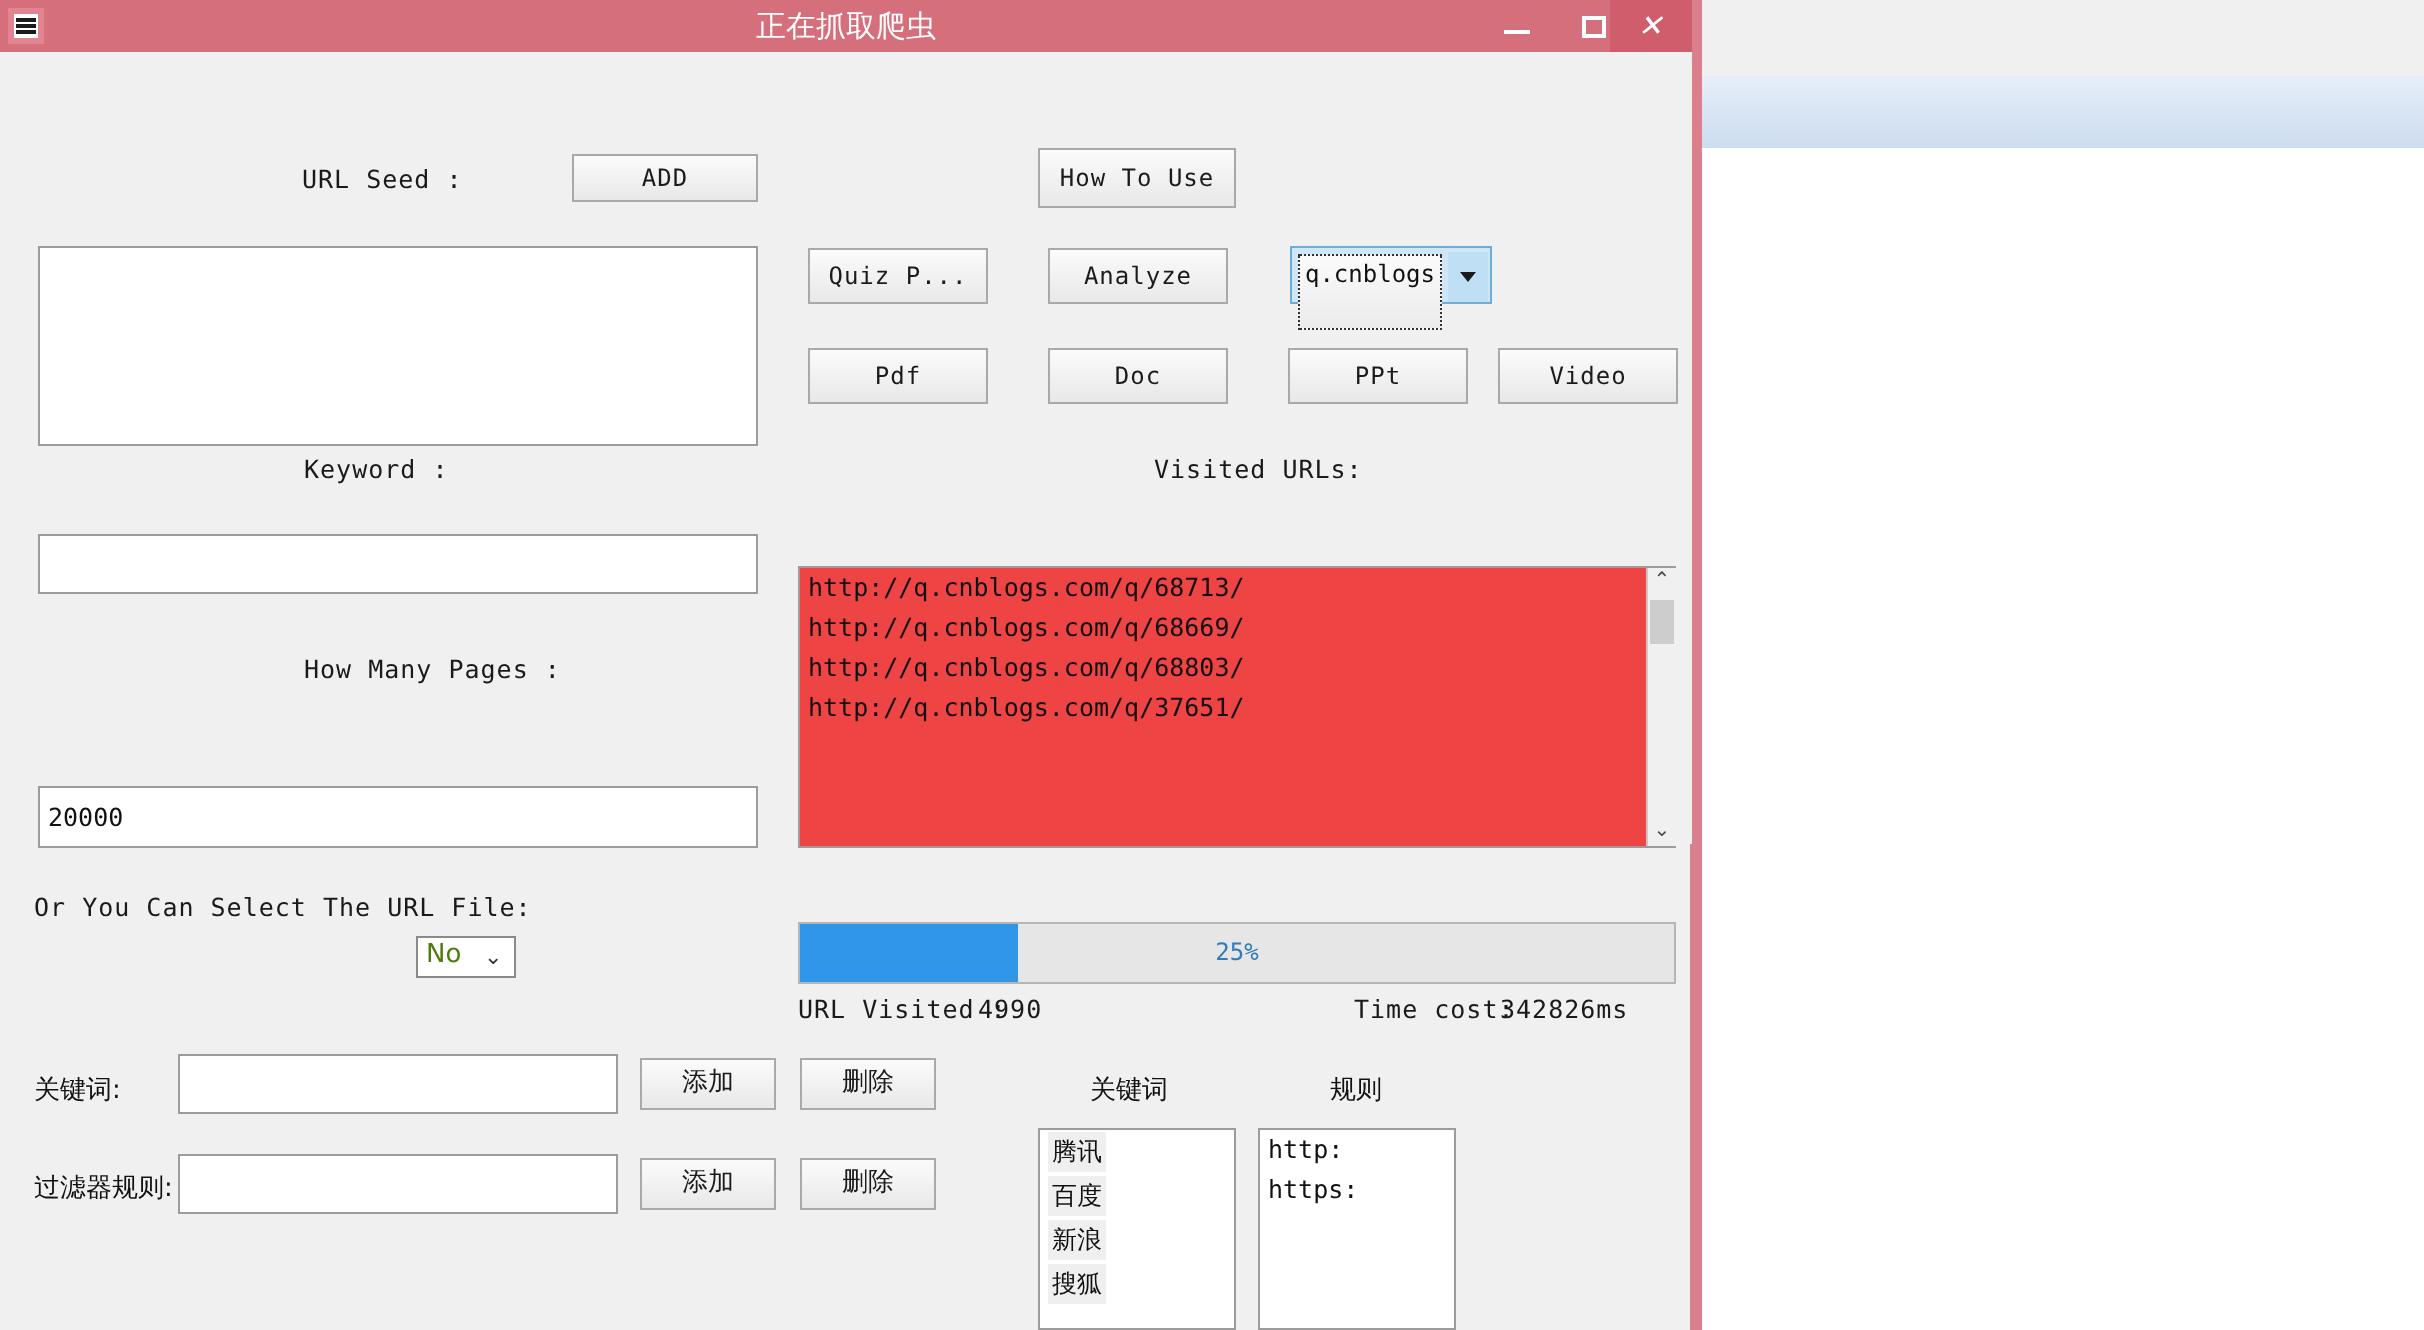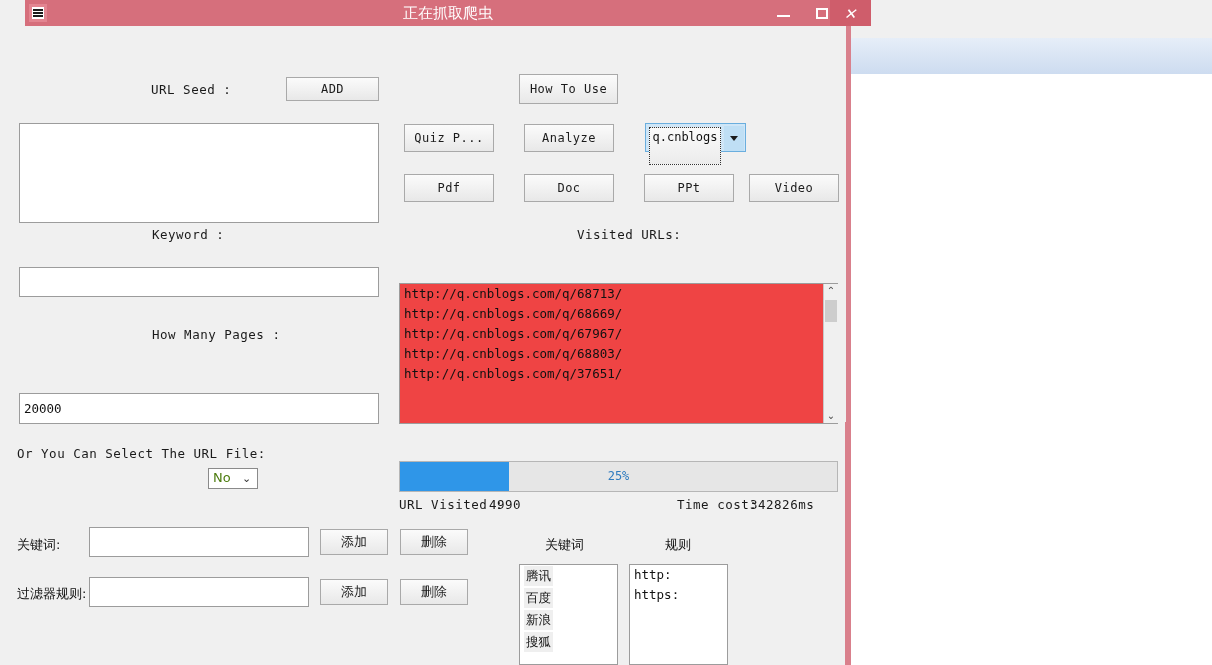--- a/index.html
+++ b/index.html
@@ -32,21 +32,20 @@
   
   #win{
     position:absolute;left:0;top:0;width:851px;height:665px;
     background:#f0f0f0;
     border-right:5px solid #d9808c;
     box-sizing:border-box;
   }
   #titlebar{
     position:absolute;left:0;top:0;width:846px;height:26px;
     background:#d66f7c;
-    margin-left:25px;
   }
   #win-icon{position:absolute;left:4px;top:4px;width:18px;height:18px;background:#e38591;}
   #win-icon .g{position:absolute;left:3px;top:3px;width:12px;height:12px;background:#ffffff;}
   #win-icon .g::after{content:"";position:absolute;left:1px;top:2px;width:10px;height:2px;background:#1b1b1b;
     box-shadow:0 3px 0 #1b1b1b, 0 6px 0 #1b1b1b;}
   #win-title{
     position:absolute;left:0;top:0;width:846px;height:26px;line-height:26px;
     text-align:center;color:#ffffff;font-size:15px;
     font-family:"DejaVu Sans", sans-serif;
   }
@@ -182,21 +181,20 @@
       <div class="lbl" style="left:17px;top:420px;">Or You Can Select The URL File:</div>
       <div id="combo-file">
         <div class="v">No</div>
         <div class="ch">⌄</div>
       </div>
 
       <div class="lbl" style="left:577px;top:201px;">Visited URLs:</div>
       <div id="visited">
         <div class="lrow">http://q.cnblogs.com/q/68713/</div>
         <div class="lrow">http://q.cnblogs.com/q/68669/</div>
-        <div class="lrow">http://q.cnblogs.com/q/67967/</div>
         <div class="lrow">http://q.cnblogs.com/q/68803/</div>
         <div class="lrow">http://q.cnblogs.com/q/37651/</div>
       </div>
       <div id="vsb">
         <div class="up">⌃</div>
         <div class="thumb"></div>
         <div class="dn">⌄</div>
       </div>
 
       <div id="progress">

